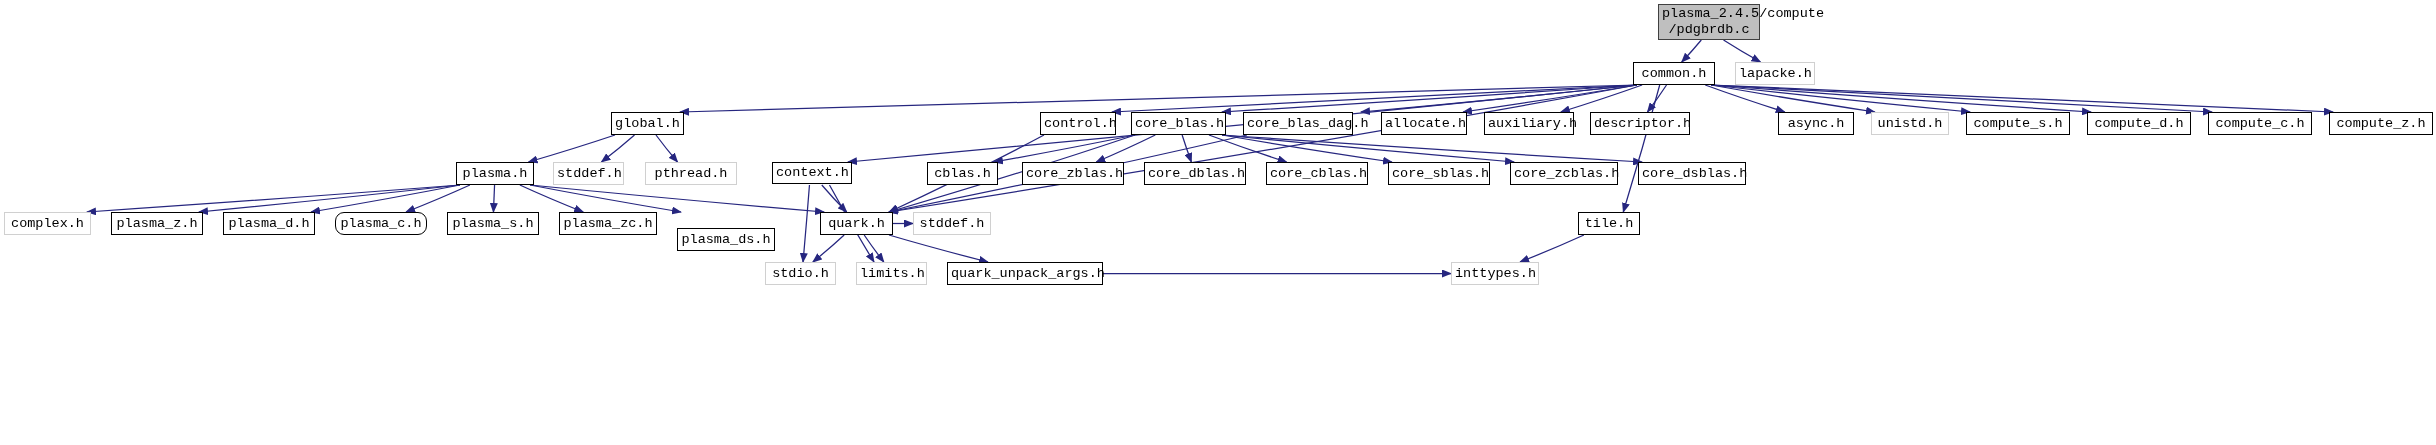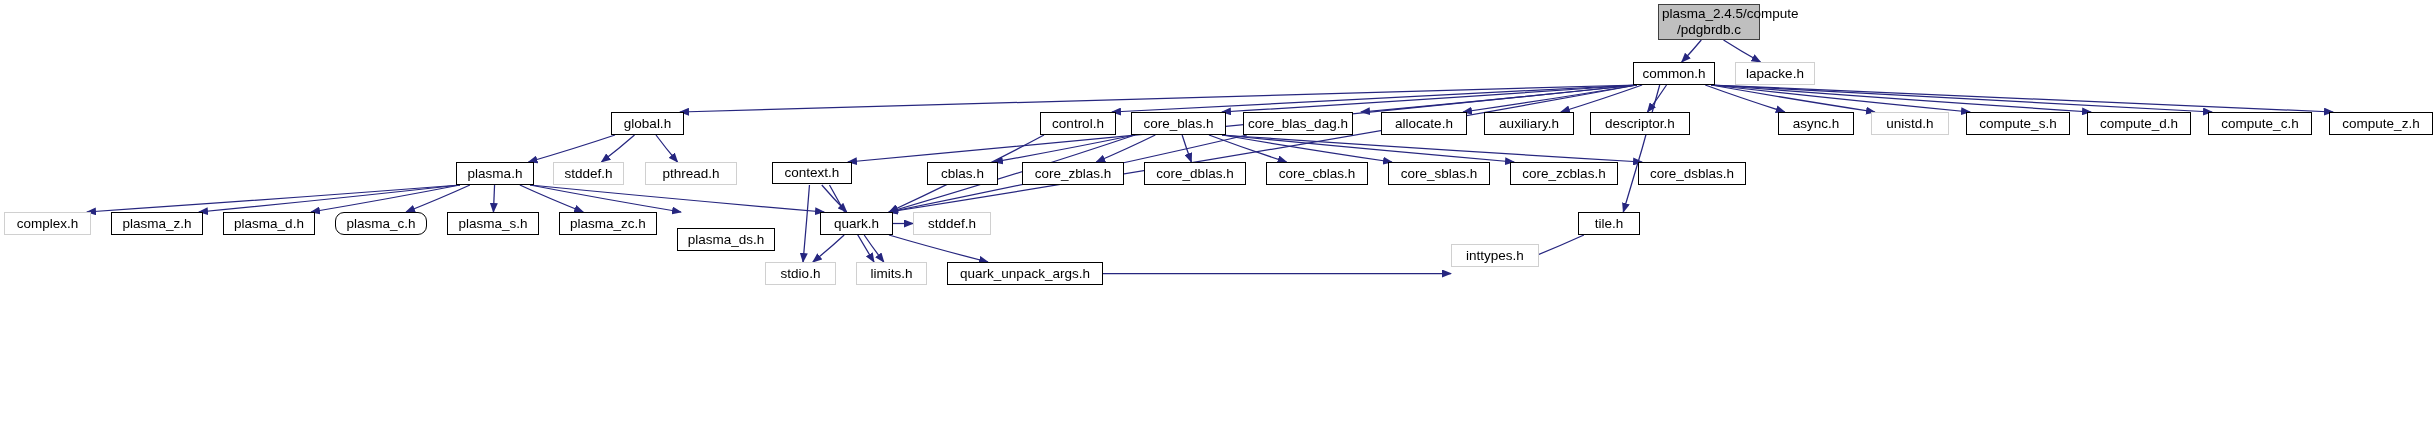--- a/index.html
+++ b/index.html
@@ -6,21 +6,21 @@
   html, body {
     margin: 0;
     padding: 0;
     background: #ffffff;
   }
   #graph-root {
     position: relative;
     width: 2436px;
     height: 445px;
     background: #ffffff;
-    font-family: Liberation Sans, sans-serif;
+    font-family: Liberation Mono, monospace;
     overflow: hidden;
   }
   #edge-layer {
     position: absolute;
     left: 0;
     top: 0;
     width: 2436px;
     height: 445px;
     pointer-events: none;
   }
@@ -150,15 +150,15 @@
       <div class="node" style="left: 335px; top: 212px; width: 92px; height: 23px; border-radius: 9px;"><span class="node-label">plasma_c.h</span></div>
       <div class="node" style="left: 447px; top: 212px; width: 92px; height: 23px;"><span class="node-label">plasma_s.h</span></div>
       <div class="node" style="left: 559px; top: 212px; width: 98px; height: 23px;"><span class="node-label">plasma_zc.h</span></div>
       <div class="node" style="left: 677px; top: 228px; width: 98px; height: 23px;"><span class="node-label">plasma_ds.h</span></div>
       <div class="node" style="left: 820px; top: 212px; width: 73px; height: 23px;"><span class="node-label">quark.h</span></div>
       <div class="node sys" style="left: 913px; top: 212px; width: 78px; height: 23px;"><span class="node-label">stddef.h</span></div>
       <div class="node" style="left: 1578px; top: 212px; width: 62px; height: 23px;"><span class="node-label">tile.h</span></div>
       <div class="node sys" style="left: 765px; top: 262px; width: 71px; height: 23px;"><span class="node-label">stdio.h</span></div>
       <div class="node sys" style="left: 856px; top: 262px; width: 71px; height: 23px;"><span class="node-label">limits.h</span></div>
       <div class="node" style="left: 947px; top: 262px; width: 156px; height: 23px;"><span class="node-label">quark_unpack_args.h</span></div>
-      <div class="node sys" style="left: 1451px; top: 244px; width: 88px; height: 23px;"><span class="node-label">inttypes.h</span></div>
+      <div class="node sys" style="left: 1451px; top: 262px; width: 88px; height: 23px;"><span class="node-label">inttypes.h</span></div>
     </div>
 </div>
 
 </body></html>

